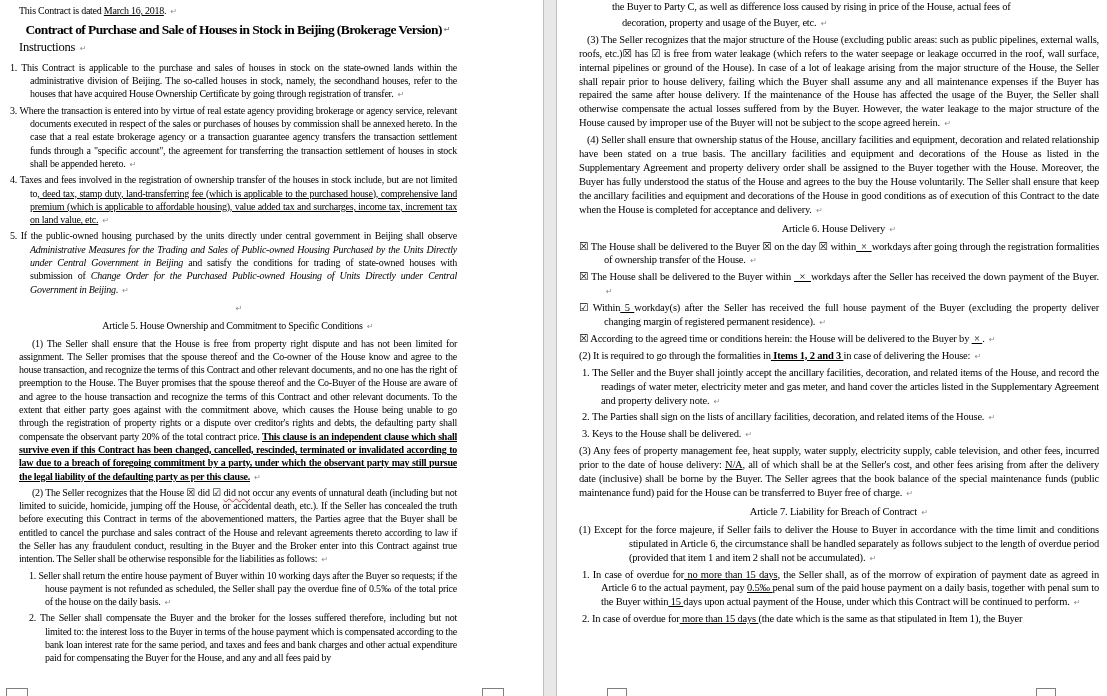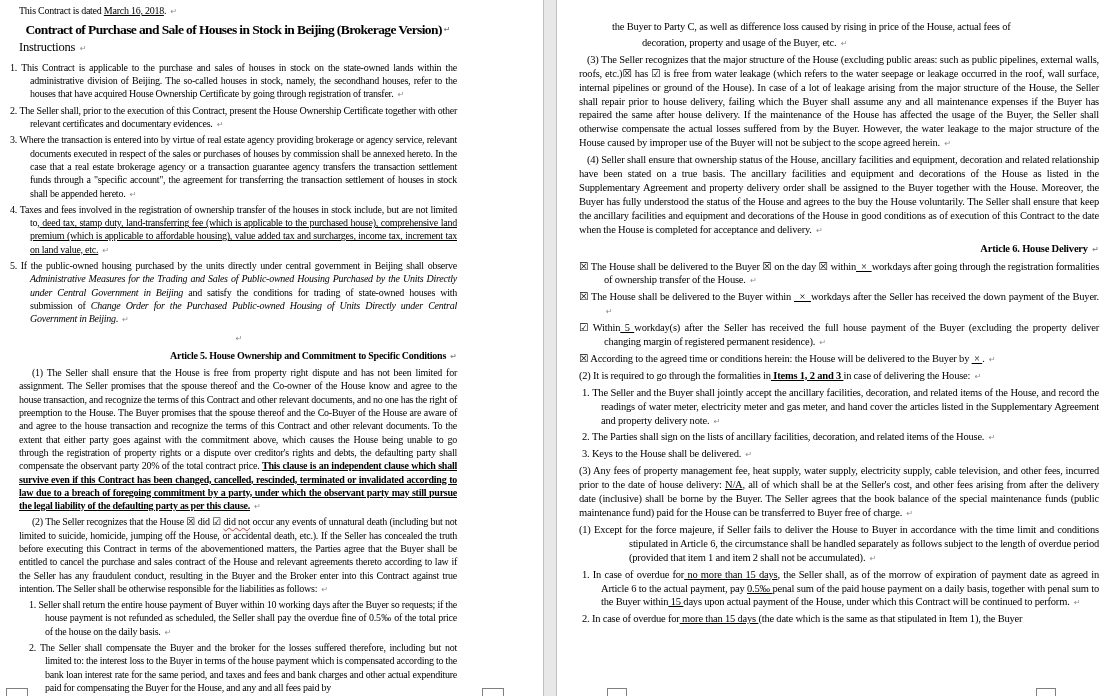--- a/index.html
+++ b/index.html
@@ -4,57 +4,56 @@
 <style>
   html,body{margin:0;padding:0;background:#fff}
   .canvas{position:relative;width:1107px;height:696px;background:#ffffff;overflow:hidden;color:#000}
   .page{position:absolute;top:0;height:526px;background:#fff}
   #page1{left:0;width:543px}
   #page2{left:557px;width:550px}
   .gap{position:absolute;left:543px;top:0;width:14px;height:696px;background:#e8e8e8;
        border-left:1px solid #c0c0c0;border-right:1px solid #c0c0c0;box-sizing:border-box}
   .content{font-family:"Liberation Serif","DejaVu Serif",serif;text-align:justify;color:#000}
   #page1 .content{padding:4px 86px 0 19px;font-size:10px;line-height:13.3px;letter-spacing:-0.25px}
-  #page2 .content{padding:20px 8px 0 22px;font-size:10.5px;line-height:13.9px;letter-spacing:-0.2px}
+  #page2 .content{padding:0 8px 0 22px;font-size:10.5px;line-height:13.9px;letter-spacing:-0.2px}
   .blk{margin:0 0 2px}
   .b{font-weight:bold}
   .i{font-style:italic}
   .u{text-decoration:underline}
   .q{text-decoration:underline;text-decoration-style:wavy;text-decoration-color:#e03030;text-decoration-thickness:1px;text-underline-offset:2px}
   .pmark{color:#8a8a8a;font-family:"DejaVu Sans",sans-serif;font-size:8px;letter-spacing:0;margin-left:2px}
   .cb{font-family:"DejaVu Sans",sans-serif;letter-spacing:0;font-size:1em}
   .doc-title{display:flex;justify-content:center;font-weight:bold;font-size:13.5px;letter-spacing:-0.6px;white-space:nowrap;margin:5px 0 4px;text-align:left}
   .doc-subtitle{text-align:left;font-weight:normal;font-size:12.5px;margin:0 0 6px}
   .center-mark{text-align:center;margin:4px 0}
-  .art-heading{font-weight:bold;margin:4px 0 3px;text-align:right}
+  .art-heading{font-weight:normal;margin:4px 0 3px;text-align:center}
   .para-first{text-indent:13px}
   #page2 .para-first{text-indent:8px}
   .ins-li{padding-left:11px;text-indent:-20px}
   .li2{padding-left:26px;text-indent:-16px}
   .cont-1{margin-left:33px}
-  .cont-2{margin-left:63px}
+  .cont-2{margin-left:43px}
   .cb-li{padding-left:25px;text-indent:-25px}
   .num-r{padding-left:22px;text-indent:-19px}
   .a7-para{padding-left:50px;text-indent:-50px}
   .crop-box{position:absolute;border:1px solid #7f7f7f;background:#fff;height:14px;top:688px}
 </style>
 </head>
 <body>
 
 <div class="canvas">
   <div class="page" id="page1">
     <div class="content">
         <div class="blk "><span class="">This Contract is dated </span><span class="u">March 16, 2018</span><span class="">. </span><span class="pmark">↵</span></div>
         <div class="blk doc-title">
           <span class="">Contract of Purchase and Sale of Houses in Stock in Beijing (Brokerage Version)</span>
           <span class="pmark">↵</span>
         </div>
         <div class="blk doc-subtitle"><span class="">Instructions </span><span class="pmark">↵</span></div>
         <div class="blk ins-li"><span class="marker">1.</span>&nbsp;<span class="">This Contract is applicable to the purchase and sales of houses in stock on the state-owned lands within the administrative division of Beijing. The so-called houses in stock, namely, the secondhand houses, refer to the houses that have acquired House Ownership Certificate by going through registration of transfer. </span><span class="pmark">↵</span></div>
-        <div class="blk ins-li"><span class="marker">2.</span>&nbsp;<span class="">The Seller shall, prior to the execution of this Contract, present the House Ownership Certificate together with other relevant certificates and documentary evidences. </span><span class="pmark">↵</span></div>
         <div class="blk ins-li"><span class="marker">3.</span>&nbsp;<span class="">Where the transaction is entered into by virtue of real estate agency providing brokerage or agency service, relevant documents executed in respect of the sales or purchases of houses by commission shall be annexed hereto. In the case that a real estate brokerage agency or a transaction guarantee agency transfers the transaction settlement funds through a "specific account", the agreement for transferring the transaction settlement of houses in stock shall be appended hereto. </span><span class="pmark">↵</span></div>
         <div class="blk ins-li"><span class="marker">4.</span>&nbsp;<span class="">Taxes and fees involved in the registration of ownership transfer of the houses in stock include, but are not limited to,</span><span class="u"> deed tax, stamp duty, land-transferring fee (which is applicable to the purchased house), comprehensive land premium (which is applicable to affordable housing), value added tax and surcharges, income tax, increment tax on land value, etc.</span><span class=""> </span><span class="pmark">↵</span></div>
         <div class="blk ins-li"><span class="marker">5.</span>&nbsp;<span class="">If the public-owned housing purchased by the units directly under central government in Beijing shall observe </span><span class="i">Administrative Measures for the Trading and Sales of Public-owned Housing Purchased by the Units Directly under Central Government in Beijing</span><span class=""> and satisfy the conditions for trading of state-owned houses with submission of </span><span class="i">Change Order for the Purchased Public-owned Housing of Units Directly under Central Government in Beijing</span><span class="">. </span><span class="pmark">↵</span></div>
         <div class="blk center-mark"><span class="pmark">↵</span></div>
         <div class="blk art-heading"><span class="">Article 5. House Ownership and Commitment to Specific Conditions </span><span class="pmark">↵</span></div>
         <div class="blk para-first"><span class="">(1) The Seller shall ensure that the House is free from property right dispute and has not been limited for assignment. The Seller promises that the spouse thereof and the Co-owner of the House know and agree to the house transaction, and recognize the terms of this Contract and other relevant documents, and no one has the right of preemption to the House. The Buyer promises that the spouse thereof and the Co-Buyer of the House are aware of and agree to the house transaction and recognize the terms of this Contract and other relevant documents. To the extent that either party goes against with the commitment above, which causes the House being unable to go through the registration of property rights or a dispute over creditor's rights and debts, the defaulting party shall compensate the observant party 20% of the total contract price. </span><span class="b u">This clause is an independent clause which shall survive even if this Contract has been changed, cancelled, rescinded, terminated or invalidated according to law due to a breach of foregoing commitment by a party, under which the observant party may still pursue the legal liability of the defaulting party as per this clause.</span><span class=""> </span><span class="pmark">↵</span></div>
         <div class="blk para-first"><span class="">(2) The Seller recognizes that the House </span><span class="cb">☒</span><span class=""> did </span><span class="cb">☑</span><span class=""> </span><span class="q">did not</span><span class=""> occur any events of unnatural death (including but not limited to suicide, homicide, jumping off the House, or accidental death, etc.). If the Seller has concealed the truth before executing this Contract in terms of the abovementioned matters, the Parties agree that the Buyer shall be entitled to cancel the purchase and sales contract of the House and relevant agreements thereto according to law if the Seller has any fraudulent conduct, resulting in the Buyer and the Broker enter into this Contract against true intention. The Seller shall be otherwise responsible for the liabilities as follows: </span><span class="pmark">↵</span></div>
         <div class="blk li2"><span class="marker">1.</span>&nbsp;<span class="">Seller shall return the entire house payment of Buyer within 10 working days after the Buyer so requests; if the house payment is not refunded as scheduled, the Seller shall pay the overdue fine of 0.5‰ of the total price of the house on the daily basis. </span><span class="pmark">↵</span></div>
         <div class="blk li2"><span class="marker">2.</span>&nbsp;<span class="">The Seller shall compensate the Buyer and the broker for the losses suffered therefore, including but not limited to: the interest loss to the Buyer in terms of the house payment which is compensated according to the bank loan interest rate for the same period, and taxes and fees and bank charges and other actual expenditure paid for compensating the Buyer for the House, and any and all fees paid by</span></div>
       </div>
@@ -71,20 +70,21 @@
         <div class="blk art-heading"><span class="">Article 6. House Delivery </span><span class="pmark">↵</span></div>
         <div class="blk cb-li"><span class="cb">☒</span><span class=""> The House shall be delivered to the Buyer </span><span class="cb">☒</span><span class=""> on the day </span><span class="cb">☒</span><span class=""> within</span><span class="u">&nbsp;&nbsp;×&nbsp;&nbsp;</span><span class="">workdays after going through the registration formalities of ownership transfer of the House. </span><span class="pmark">↵</span></div>
         <div class="blk cb-li"><span class="cb">☒</span><span class=""> The House shall be delivered to the Buyer within </span><span class="u">&nbsp;&nbsp;×&nbsp;&nbsp;</span><span class="">workdays after the Seller has received the down payment of the Buyer. </span><span class="pmark">↵</span></div>
         <div class="blk cb-li"><span class="cb">☑</span><span class=""> Within</span><span class="u">&nbsp;5&nbsp;</span><span class="">workday(s) after the Seller has received the full house payment of the Buyer (excluding the property deliver changing margin of registered permanent residence). </span><span class="pmark">↵</span></div>
         <div class="blk cb-li"><span class="cb">☒</span><span class=""> According to the agreed time or conditions herein: the House will be delivered to the Buyer by </span><span class="u">&nbsp;×&nbsp;</span><span class="">. </span><span class="pmark">↵</span></div>
         <div class="blk "><span class="">(2) It is required to go through the formalities in</span><span class="b u"> Items 1, 2 and 3 </span><span class="">in case of delivering the House: </span><span class="pmark">↵</span></div>
         <div class="blk num-r"><span class="marker">1.</span>&nbsp;<span class="">The Seller and the Buyer shall jointly accept the ancillary facilities, decoration, and related items of the House, and record the readings of water meter, electricity meter and gas meter, and hand cover the articles listed in the Supplementary Agreement and property delivery note. </span><span class="pmark">↵</span></div>
         <div class="blk num-r"><span class="marker">2.</span>&nbsp;<span class="">The Parties shall sign on the lists of ancillary facilities, decoration, and related items of the House. </span><span class="pmark">↵</span></div>
         <div class="blk num-r"><span class="marker">3.</span>&nbsp;<span class="">Keys to the House shall be delivered. </span><span class="pmark">↵</span></div>
         <div class="blk "><span class="">(3) Any fees of property management fee, heat supply, water supply, electricity supply, cable television, and other fees, incurred prior to the date of house delivery: </span><span class="u">N/A</span><span class="">, all of which shall be at the Seller's cost, and other fees arising from after the delivery date (inclusive) shall be borne by the Buyer. The Seller agrees that the book balance of the special maintenance funds (public maintenance fund) paid for the House can be transferred to Buyer free of charge. </span><span class="pmark">↵</span></div>
+        <div class="blk art-heading"><span class="">Article 7. Liability for Breach of Contract </span><span class="pmark">↵</span></div>
         <div class="blk a7-para"><span class="">(1) Except for the force majeure, if Seller fails to deliver the House to Buyer in accordance with the time limit and conditions stipulated in Article 6, the circumstance shall be handled separately as follows subject to the length of overdue period (provided that item 1 and item 2 shall not be accumulated). </span><span class="pmark">↵</span></div>
         <div class="blk num-r"><span class="marker">1.</span>&nbsp;<span class="">In case of overdue for</span><span class="u"> no more than 15 days</span><span class="">, the Seller shall, as of the morrow of expiration of payment date as agreed in Article 6 to the actual payment, pay </span><span class="u">0.5‰ </span><span class="">penal sum of the paid house payment on a daily basis, together with penal sum to the Buyer within</span><span class="u"> 15 </span><span class="">days upon actual payment of the House, under which this Contract will be continued to perform. </span><span class="pmark">↵</span></div>
         <div class="blk num-r"><span class="marker">2.</span>&nbsp;<span class="">In case of overdue for</span><span class="u"> more than 15 days </span><span class="">(the date which is the same as that stipulated in Item 1), the Buyer</span></div>
       </div>
     <div class="crop-box" style="left:50px;width:18px"></div>
     <div class="crop-box" style="left:479px;width:18px"></div>
   </div>
 </div>
 
 </body></html>

